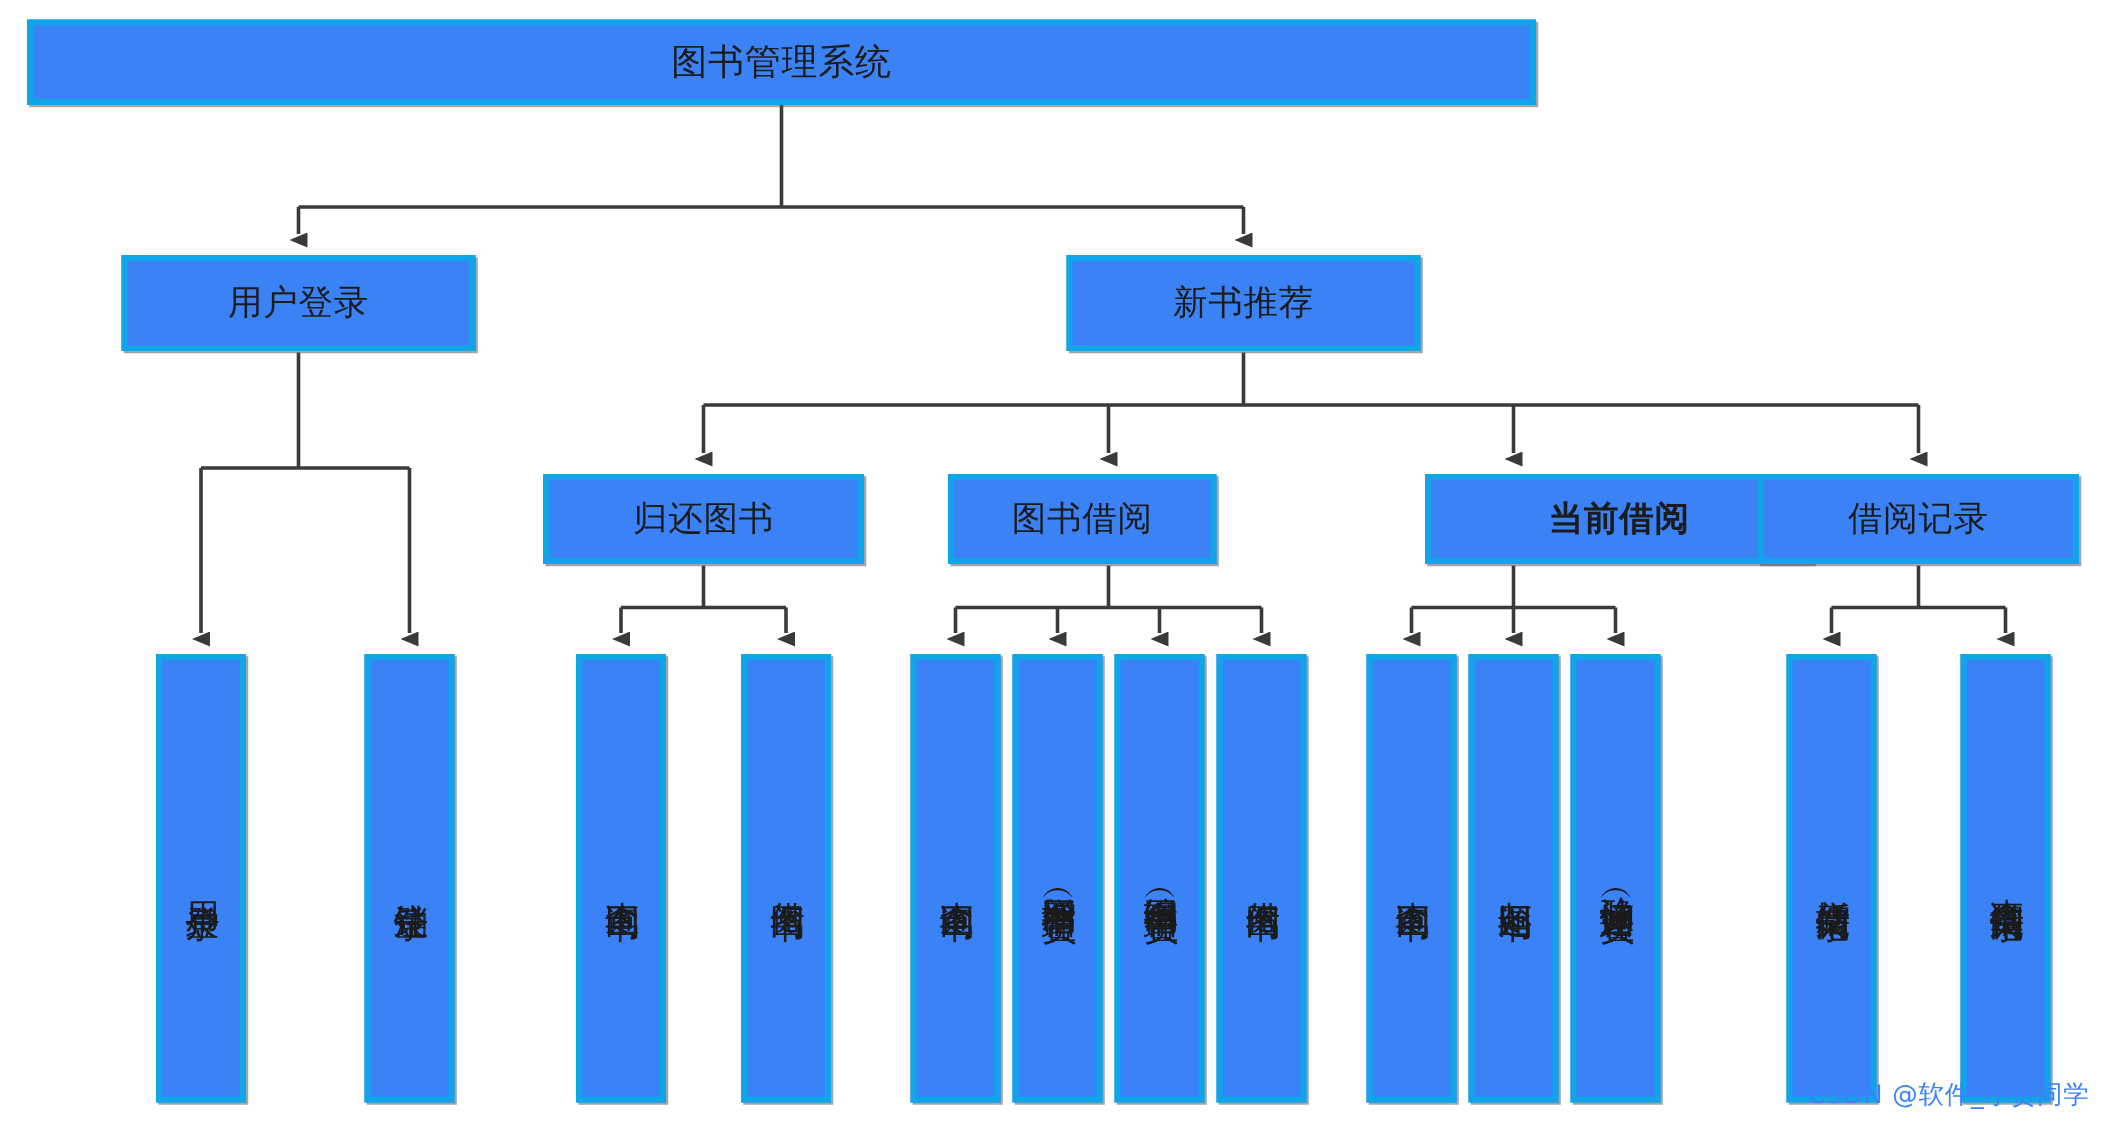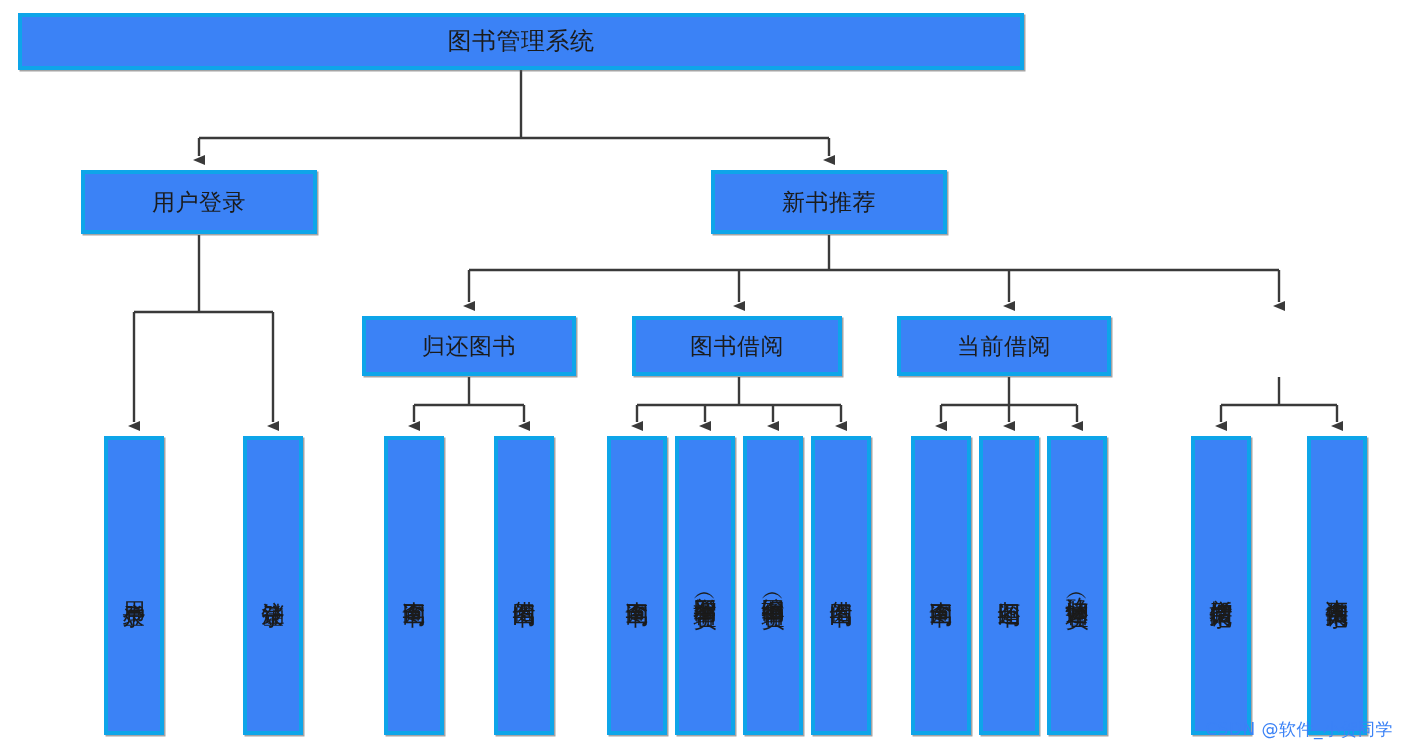--- a/index.html
+++ b/index.html
@@ -141,28 +141,31 @@
   </div>
 
   <div class="node horizontal" style="left:711px; top:170px; width:236px; height:64px;">
     <span class="node-label">新书推荐</span>
   </div>
 
   <div class="node horizontal" style="left:362px; top:316px; width:214px; height:60px;">
     <span class="node-label">归还图书</span>
   </div>
 
-  <div class="node horizontal" style="left:632px; top:316px; width:210px; height:60px;">
+  <div class="node horizontal" style="left:632px; top:316px; width:179px; height:60px;">
     <span class="node-label">图书借阅</span>
   </div>
 
-  <div class="node horizontal" style="left:897px; top:316px; width:214px; height:60px;">
+  <div class="node horizontal" style="left:950px; top:316px; width:259px; height:60px;font-weight:bold;">
     <span class="node-label">当前借阅</span>
   </div>
 
+  <div class="node horizontal" style="left:1172px; top:316px; width:214px; height:60px;">
+    <span class="node-label">借阅记录</span>
+  </div>
 
   <div class="node vertical" style="left:104px; top:436px; width:60px; height:299px;">
     <span class="node-label">用户登录</span>
   </div>
 
   <div class="node vertical" style="left:243px; top:436px; width:60px; height:299px;">
     <span class="node-label">注销登录</span>
   </div>
 
   <div class="node vertical" style="left:384px; top:436px; width:60px; height:299px;">

